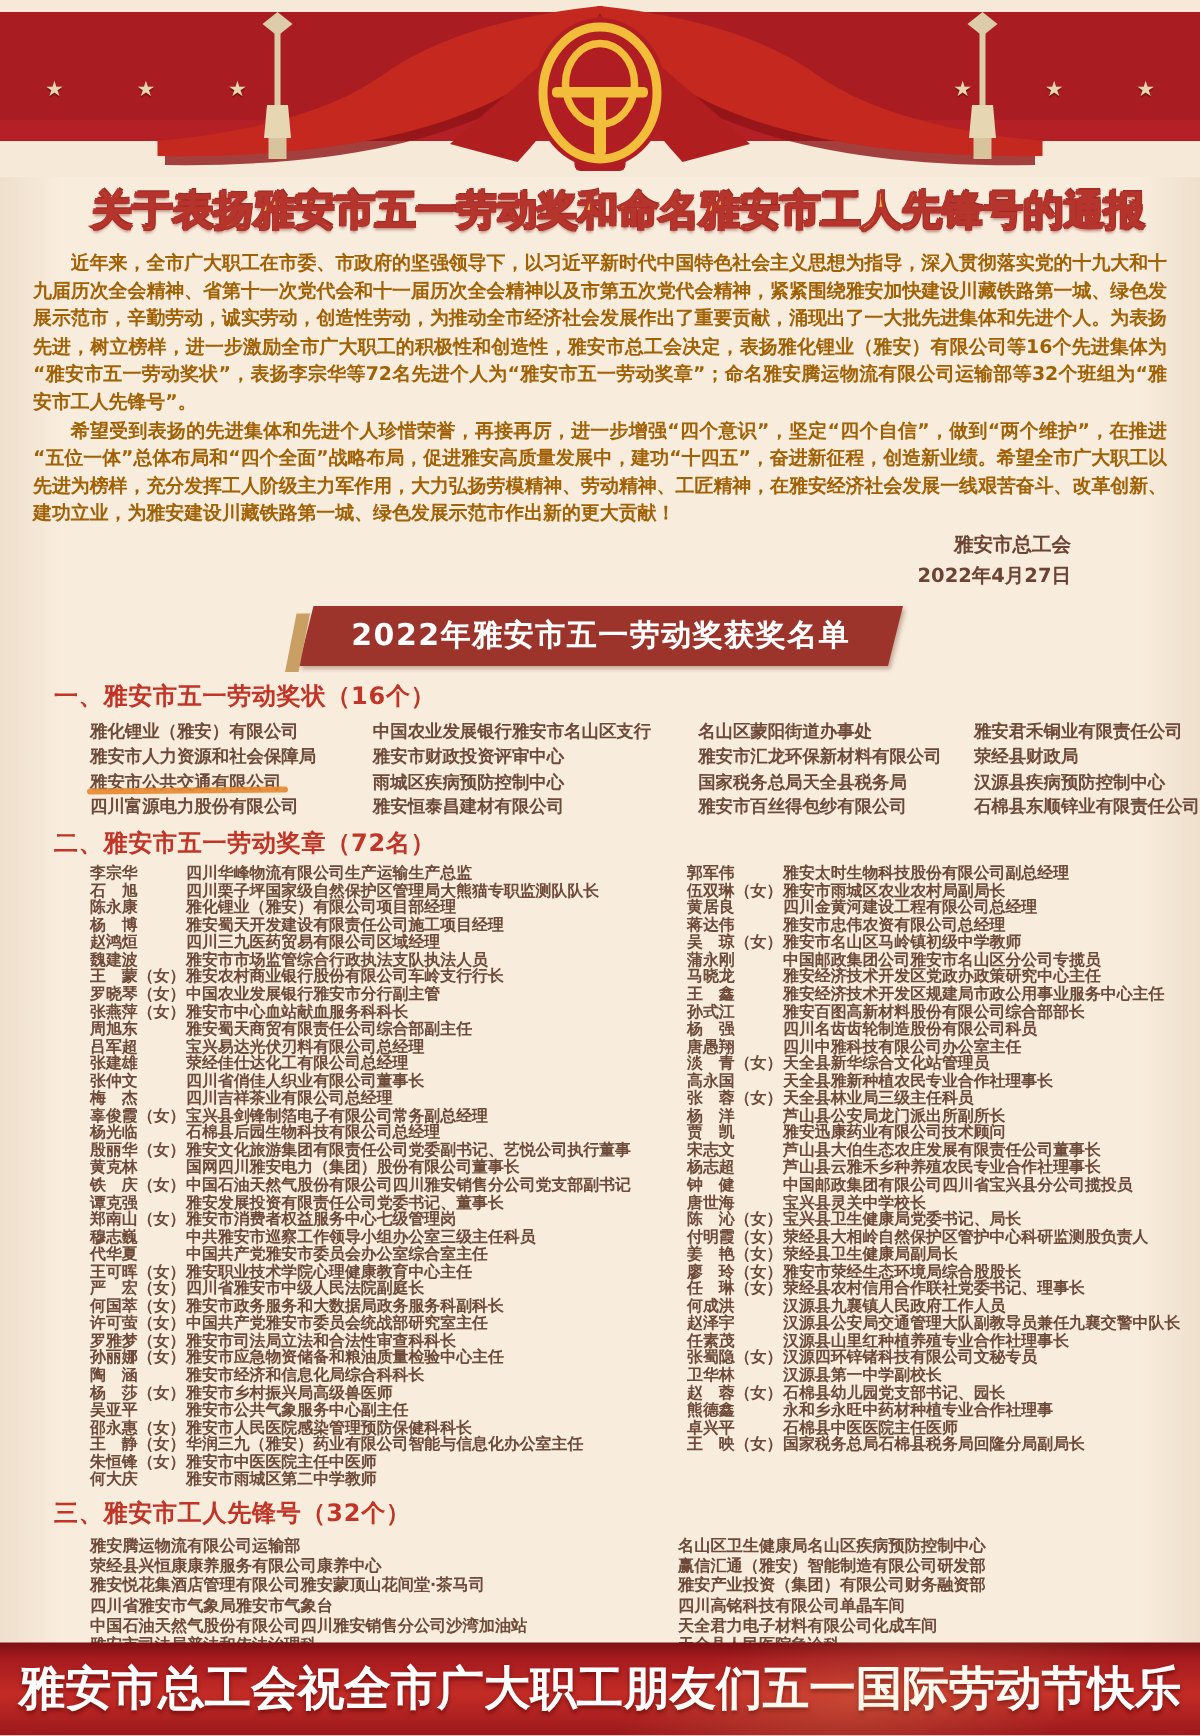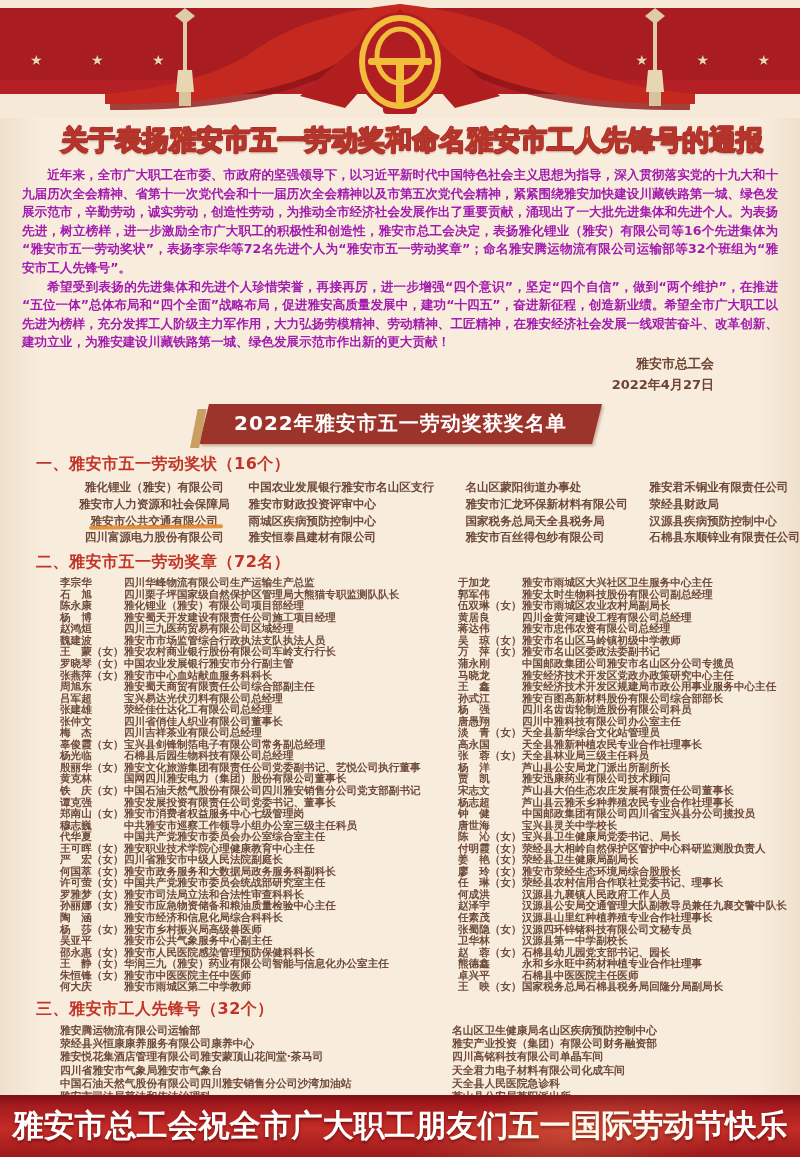--- a/index.html
+++ b/index.html
@@ -17,35 +17,35 @@
   .stars.l{left:30px;} .stars.r{right:8px;}
   
   .doc-title{
     text-align:center;margin-top:4px;font-size:27px;font-weight:900;letter-spacing:0;
     color:#f3c43c;-webkit-text-stroke:1.1px #b5342c;
     text-shadow:1px 1px 0 #a02a24,-1px 1px 0 #a02a24,1px -1px 0 #a02a24,0 2px 2px rgba(120,20,20,.45);
     white-space:nowrap;
     padding-left:24px;
   }
   
-  .intro{margin:8px 22px 0;color:#a21caf;font-size:12.6px;line-height:18.6px;font-weight:600;text-align:justify;}
+  .intro{margin:8px 22px 0;color:#a16207;font-size:12.6px;line-height:18.6px;font-weight:600;text-align:justify;}
   .intro p{margin:0;text-indent:2em;}
   .sig{ text-align:right;margin:2px 86px 0 0;font-weight:800;color:#6d4434;font-size:13px;line-height:19px;}
   
   .award{margin-top:10px;}
   .ribbon-wrap{text-align:center;margin:2px 0 10px;}
   .ribbon{display:inline-block;position:relative;background:#9d342c;color:#fff;
     padding:6px 30px 7px;transform:skewX(-14deg);box-shadow:2px 2px 3px rgba(100,40,20,.35);}
   .ribbon:before{content:"";position:absolute;left:-9px;top:5px;bottom:-4px;width:9px;background:#c99f63;transform:skewX(3deg);}
   .ribbon-text{display:inline-block;transform:skewX(14deg);font-size:20px;font-weight:800;letter-spacing:1px;}
   .sec-h{color:#c03527;font-weight:800;font-size:16px;margin:6px 0 4px 36px;letter-spacing:.5px;}
   
   .sec1-grid{display:flex;margin:2px 0 4px 60px;}
   .s1-col{display:flex;flex-direction:column;}
-  .s1-col:nth-child(1){width:200px;align-items:center;} .s1-col:nth-child(2){width:230px;}
+  .s1-col:nth-child(1){width:200px;} .s1-col:nth-child(2){width:230px;}
   .s1-col:nth-child(3){width:195px;justify-content:flex-end;} .s1-col:nth-child(4){flex:1;}
   .s1-item{font-size:11.6px;font-weight:700;color:#6e4a3a;line-height:16.8px;white-space:nowrap;position:relative;width:max-content;}
   .s1-item.marked:after{content:"";position:absolute;left:-2px;right:-4px;bottom:0;height:4px;
     background:#e8872f;border-radius:3px;transform:rotate(-.6deg);opacity:.9;}
   
   .cols2{display:flex;margin-left:60px;}
   .pcol{width:398px;} .pcol:last-child{flex:1;}
   .p-row{display:flex;height:11.55px;align-items:flex-start;white-space:nowrap;}
   .p-name{width:64px;flex:none;font-size:10.6px;font-weight:700;color:#6e4a3a;line-height:11.5px;}
   .p-title{font-size:10.6px;font-weight:600;color:#6e4a3a;line-height:11.5px;}
@@ -290,46 +290,38 @@
           <span class="p-name">朱恒锋（女）</span>
           <span class="p-title">雅安市中医医院主任中医师</span>
         </div>
         <div class="p-row">
           <span class="p-name">何大庆</span>
           <span class="p-title">雅安市雨城区第二中学教师</span>
         </div>
       </div>
     <div class="pcol">
         <div class="p-row">
-          <span class="p-name">于加龙</span>
-          <span class="p-title">雅安市雨城区大兴社区卫生服务中心主任</span>
-        </div>
-        <div class="p-row">
           <span class="p-name">郭军伟</span>
           <span class="p-title">雅安太时生物科技股份有限公司副总经理</span>
         </div>
         <div class="p-row">
           <span class="p-name">伍双琳（女）</span>
           <span class="p-title">雅安市雨城区农业农村局副局长</span>
         </div>
         <div class="p-row">
           <span class="p-name">黄居良</span>
           <span class="p-title">四川金黄河建设工程有限公司总经理</span>
         </div>
         <div class="p-row">
           <span class="p-name">蒋达伟</span>
           <span class="p-title">雅安市忠伟农资有限公司总经理</span>
         </div>
         <div class="p-row">
           <span class="p-name">吴　琼（女）</span>
           <span class="p-title">雅安市名山区马岭镇初级中学教师</span>
-        </div>
-        <div class="p-row">
-          <span class="p-name">万　萍（女）</span>
-          <span class="p-title">雅安市名山区委政法委副书记</span>
         </div>
         <div class="p-row">
           <span class="p-name">蒲永刚</span>
           <span class="p-title">中国邮政集团公司雅安市名山区分公司专揽员</span>
         </div>
         <div class="p-row">
           <span class="p-name">马晓龙</span>
           <span class="p-title">雅安经济技术开发区党政办政策研究中心主任</span>
         </div>
         <div class="p-row">
@@ -453,20 +445,21 @@
         <div class="g-row">中国石油天然气股份有限公司四川雅安销售分公司沙湾加油站</div>
         <div class="g-row">雅安市司法局普法和依法治理科</div>
         <div class="g-row">四川省雅安市人民检察院第二检察部</div>
         <div class="g-row">雅安农村商业银行股份有限公司总行营业部</div>
         <div class="g-row">成都建工雅安建设有限责任公司雅安熊猫会展博览馆</div>
         <div class="g-row">中国共产党雅安市委员会老干局雅安市老干部活动中心</div>
         <div class="g-row">雅安市审计局固定资产投资审计科</div>
       </div>
     <div class="gcol">
         <div class="g-row">名山区卫生健康局名山区疾病预防控制中心</div>
+        <div class="g-row">赢信汇通（雅安）智能制造有限公司研发部</div>
         <div class="g-row">雅安产业投资（集团）有限公司财务融资部</div>
         <div class="g-row">四川高铭科技有限公司单晶车间</div>
         <div class="g-row">天全君力电子材料有限公司化成车间</div>
         <div class="g-row">天全县人民医院急诊科</div>
         <div class="g-row">芦山县公安局芦阳派出所</div>
         <div class="g-row">芦山佳艺化纤有限公司3车间整理组</div>
         <div class="g-row">中共宝兴县委办公室文秘室</div>
         <div class="g-row">雅安正兴汉白玉股份有限公司矿山部</div>
         <div class="g-row">雅安建寅建材（集团）有限公司花岗石生产车间</div>
       </div>

